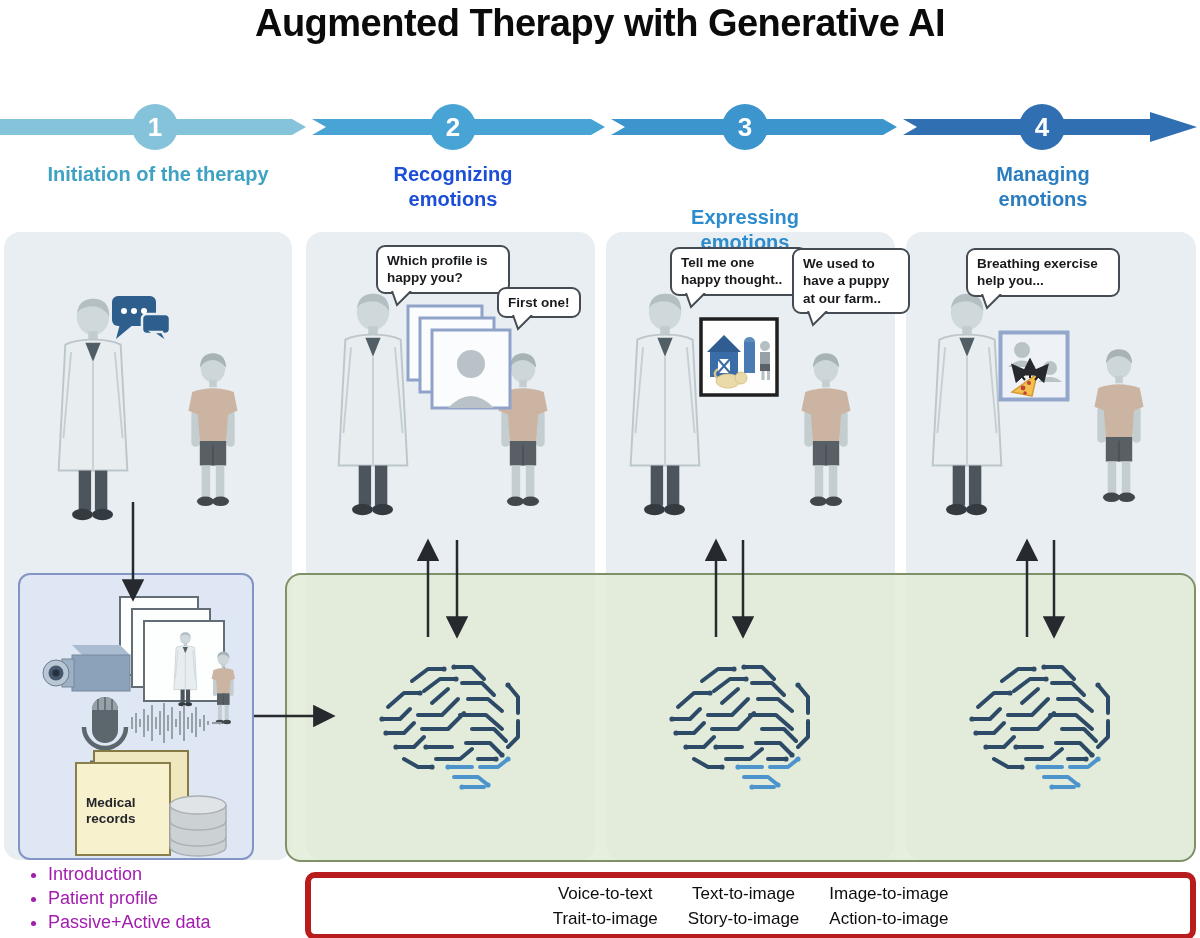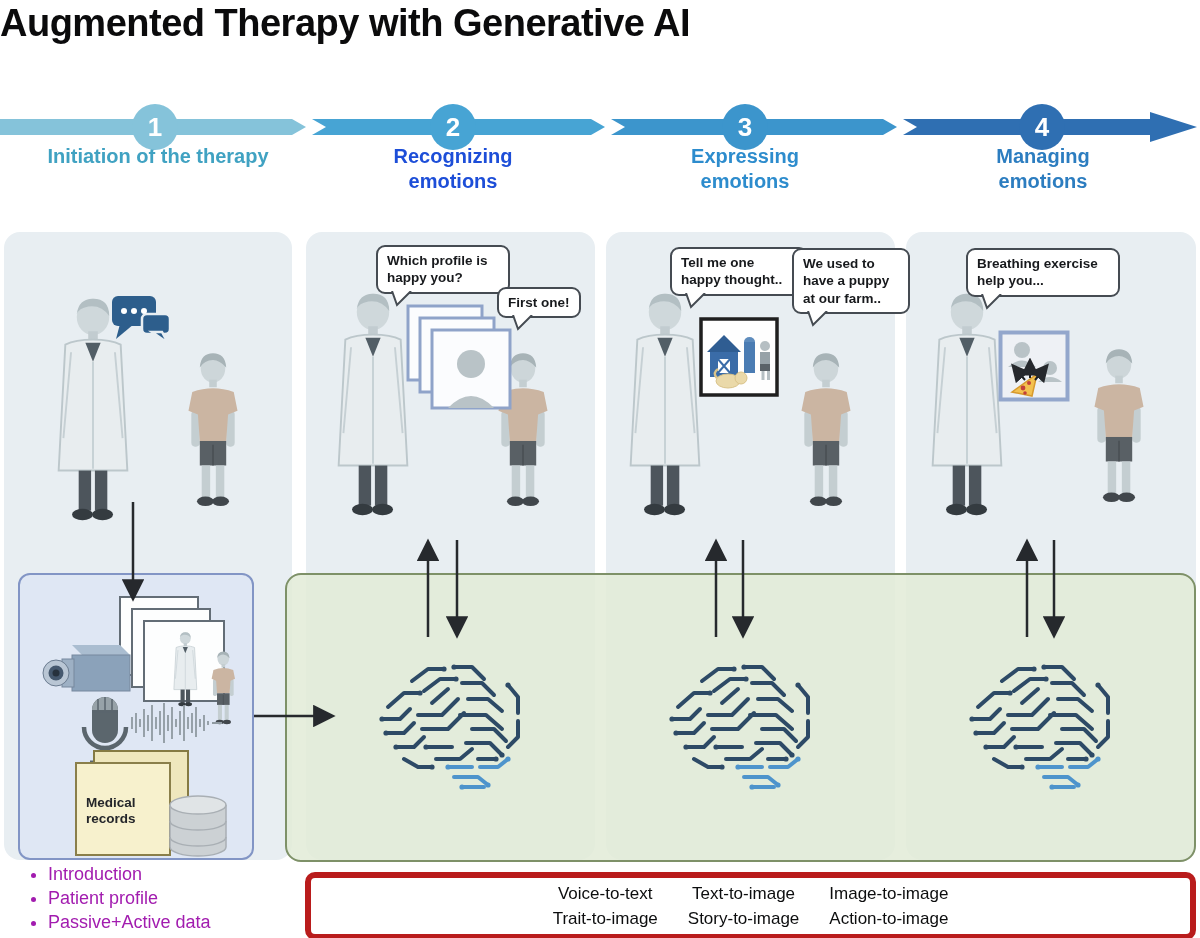--- a/index.html
+++ b/index.html
@@ -1,26 +1,26 @@
 <!DOCTYPE html>
 <html><head>
 <meta charset="utf-8">
 <style>
   html,body{margin:0;padding:0;background:#fff;}
   .canvas{position:relative;width:1200px;height:938px;background:#ffffff;
     font-family:"Liberation Sans",sans-serif;overflow:hidden;}
 
-  .title{position:absolute;top:2px;left:0;width:100%;
+  .title{position:absolute;top:2px;left:0;width:100%;text-align:center;
     font-size:38px;font-weight:800;color:#0b0b0c;letter-spacing:-0.5px;}
 
   .band-svg{position:absolute;left:0;top:0;z-index:2;}
   .step-circle{position:absolute;top:104px;width:46px;height:46px;border-radius:50%;
     color:#fff;font-weight:bold;font-size:26px;display:flex;align-items:center;
     justify-content:center;z-index:3;}
-  .step-label{position:absolute;top:144px;text-align:center;font-weight:bold;
+  .step-label{position:absolute;top:162px;text-align:center;font-weight:bold;
     font-size:20px;line-height:1.25;z-index:2;}
 
   .panel{position:absolute;top:232px;height:628px;background:#e8eef2;border-radius:16px;z-index:1;}
 
   .green-box{position:absolute;left:285px;top:573px;width:911px;height:289px;
     background:rgba(226,235,215,0.85);border:2px solid #7e9168;border-radius:16px;
     box-sizing:border-box;z-index:3;}
 
   .blue-box{position:absolute;left:18px;top:573px;width:236px;height:287px;
     background:#dfe7f4;border:2px solid #8295c5;border-radius:12px;
@@ -150,21 +150,21 @@
     <polygon points="903,119 1150,119 1150,112 1197,127 1150,142 1150,135 903,135 917,127" style="fill: rgb(47, 111, 178);"></polygon>
   </svg>
 
   <div class="step-circle" style="left: 132px; background-color: rgb(133, 195, 218);">1</div>
   <div class="step-circle" style="left: 430px; background-color: rgb(71, 164, 212);">2</div>
   <div class="step-circle" style="left: 722px; background-color: rgb(60, 149, 204);">3</div>
   <div class="step-circle" style="left: 1019px; background-color: rgb(47, 111, 178);">4</div>
 
   <div class="step-label" style="left: 8px; width: 300px; color: rgb(64, 162, 194);">Initiation of the therapy</div>
   <div class="step-label" style="left: 373px; width: 160px; color: #1d4ed8;">Recognizing emotions</div>
-  <div class="step-label" style="left: 665px; width: 160px; color: rgb(45, 140, 205);">Expressing emotions</div>
+  <div class="step-label" style="left: 665px; width: 160px; color: rgb(45, 140, 205); margin-top: 43px;">Expressing emotions</div>
   <div class="step-label" style="left: 963px; width: 160px; color: rgb(44, 125, 192);">Managing emotions</div>
 
   <div class="panel" style="left:4px;width:288px"></div>
   <div class="panel" style="left:306px;width:289px"></div>
   <div class="panel" style="left:606px;width:289px"></div>
   <div class="panel" style="left:906px;width:290px"></div>
 
   <div class="green-box"></div>
 
   <svg class="abs z2" style="left:50px;top:295px" width="86" height="229">

